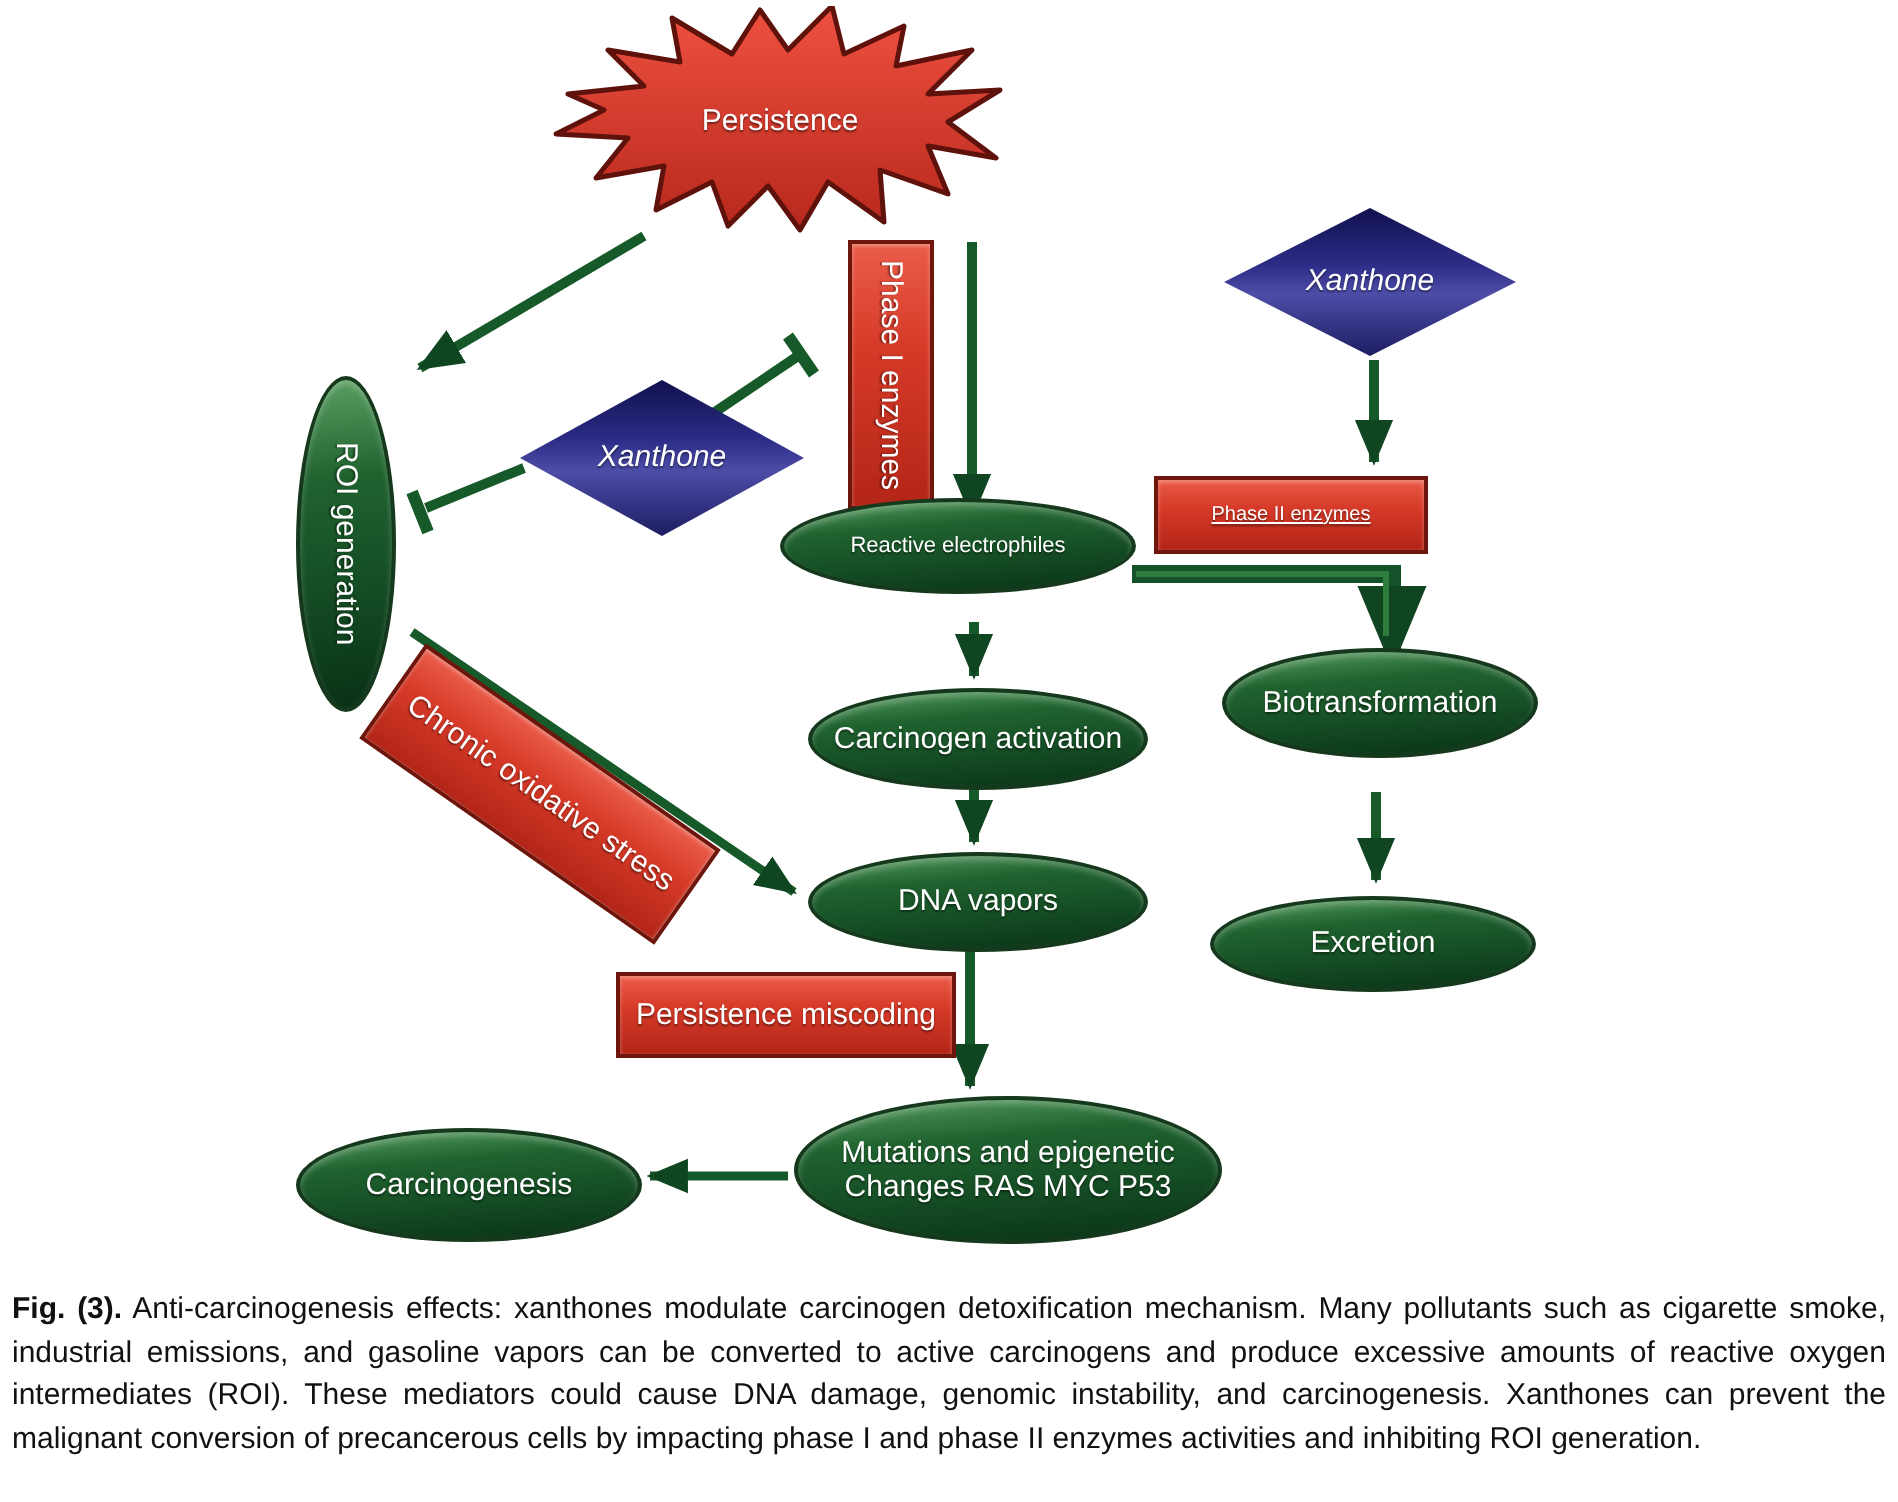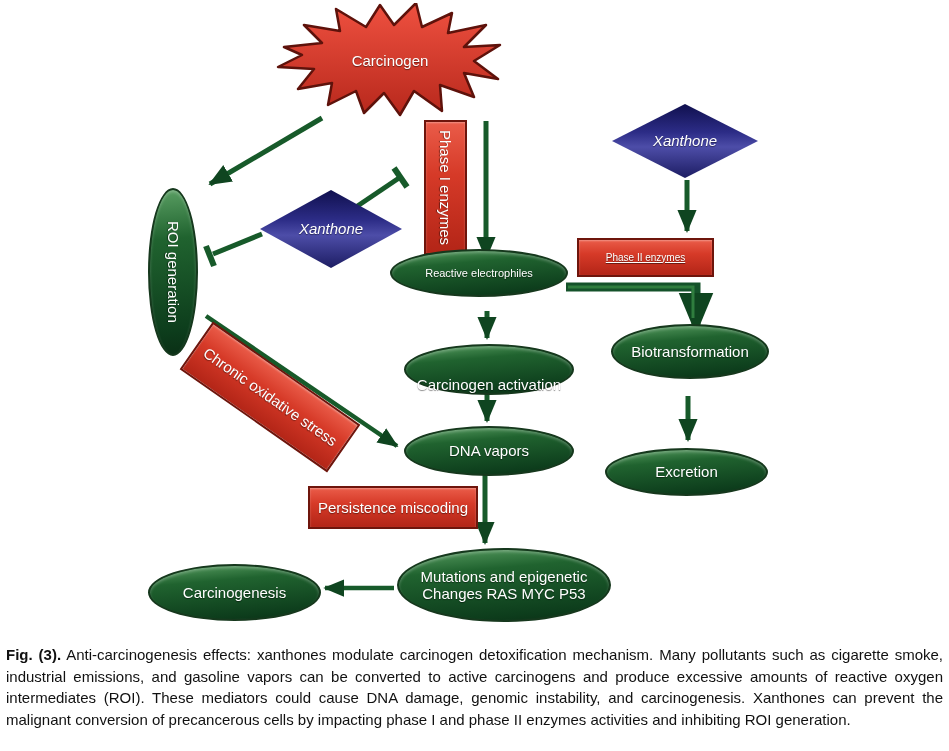--- a/index.html
+++ b/index.html
@@ -76,21 +76,21 @@
     <div class="burst-wrap">
       <svg width="228" height="115" viewBox="0 0 228 115">
         <defs>
           <linearGradient id="burstGrad" x1="0" y1="0" x2="0" y2="1">
             <stop offset="0" stop-color="#ef5140"></stop>
             <stop offset="1" stop-color="#b7281c"></stop>
           </linearGradient>
         </defs>
         <polygon points="8,44 46,40 28,22 64,28 60,6 90,24 104,2 118,22 140,0 146,24 176,10 172,30 210,22 188,44 224,42 198,58 222,76 188,70 198,94 164,82 166,108 138,88 124,112 108,90 88,110 80,88 52,102 56,80 22,86 38,66 2,64 26,52" fill="url(#burstGrad)" stroke="#5e120b" stroke-width="2.5" stroke-linejoin="round"></polygon>
       </svg>
-      <div class="burst-label">Carcinogen</div>
+      <div class="burst-label">Persistence</div>
     </div>
 
     <div class="node redbox vtext" style="left:424px;top:120px;width:39px;height:131px;">
       <span>Phase I enzymes</span>
     </div>
 
     <div class="node diamond" style="left:612px;top:104px;width:146px;height:74px;">
       <span>Xanthone</span>
     </div>
 
@@ -107,21 +107,21 @@
     </div>
 
     <div class="node ellipse" style="left:390px;top:249px;width:174px;height:44px;font-size:11px;">
       <span>Reactive electrophiles</span>
     </div>
 
     <div class="node redbox" style="left:180px;top:368px;width:176px;height:54px;transform:rotate(35deg);">
       <span>Chronic oxidative stress</span>
     </div>
 
-    <div class="node ellipse" style="left:404px;top:344px;width:166px;height:47px;align-items:flex-end;">
+    <div class="node ellipse" style="left:404px;top:344px;width:166px;height:47px;">
       <span>Carcinogen activation</span>
     </div>
 
     <div class="node ellipse" style="left:611px;top:324px;width:154px;height:51px;">
       <span>Biotransformation</span>
     </div>
 
     <div class="node ellipse" style="left:404px;top:426px;width:166px;height:46px;">
       <span>DNA vapors</span>
     </div>

